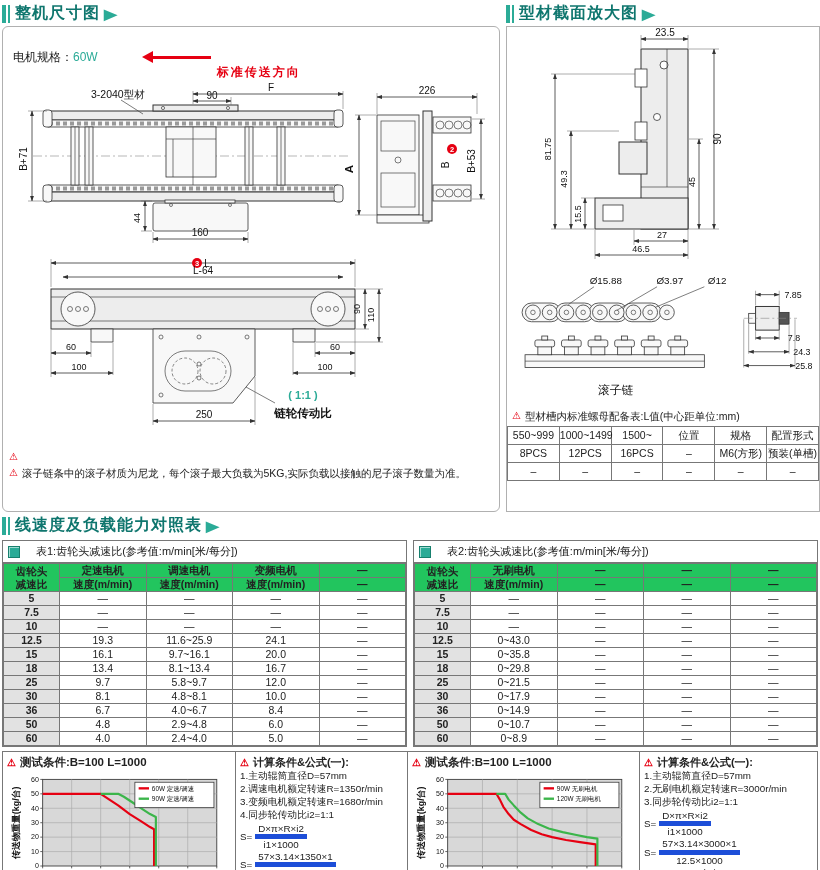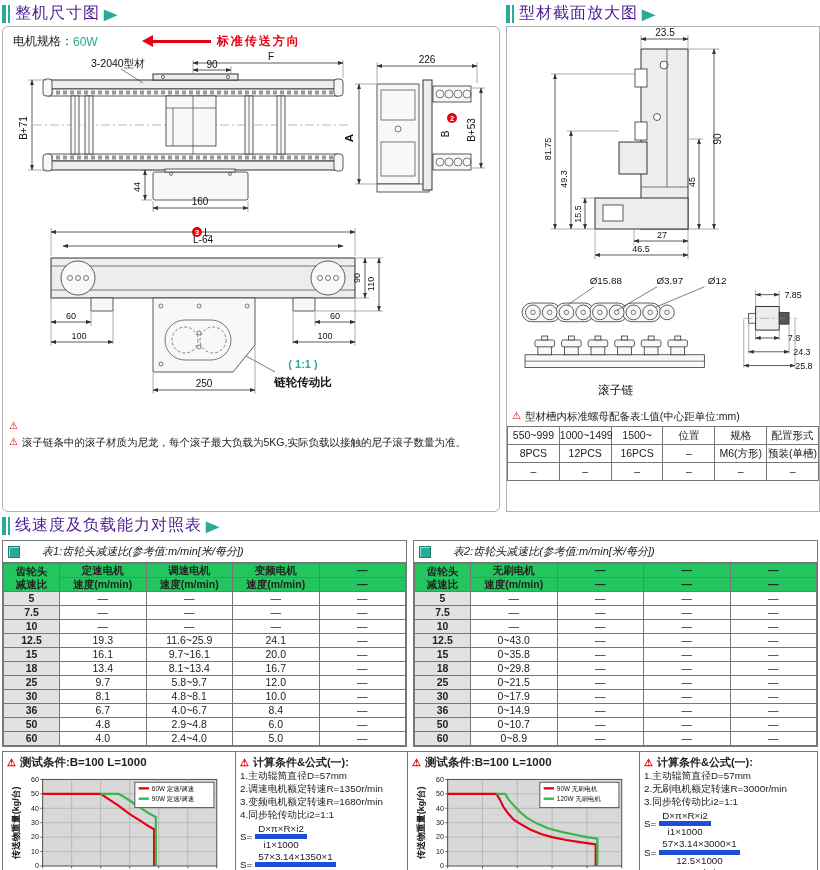--- a/index.html
+++ b/index.html
@@ -3,54 +3,54 @@
 <meta charset="utf-8">
 <style>
   html,body{margin:0;padding:0;background:#fff;}
   body{width:820px;height:870px;font-family:"Liberation Sans",sans-serif;color:#222;overflow:hidden;}
   .page{width:816px;margin:0 auto;}
   
   .sec-title{display:flex;align-items:center;gap:5px;padding:3px 0 2px 0;}
   .bars{display:flex;gap:2px;height:18px;}
   .bars i{display:block;background:#2BAB97;}
   .bars i.b1{width:4px;} .bars i.b2{width:2px;}
-  .sec-title .t{font-size:16px;font-weight:normal;color:#4c1d95;letter-spacing:1px;}
+  .sec-title .t{font-size:16px;font-weight:bold;color:#0f766e;letter-spacing:1px;}
   .sec-title .arrow{color:#2BAB97;font-size:14px;font-weight:bold;transform:scaleX(1.2);}
   
   .top-row{display:flex;gap:6px;}
   .panel{border:1px solid #b0b0b0;background:#fff;}
   .panel-left{width:496px;height:484px;border-radius:6px;}
   .panel-right{width:312px;height:484px;}
   .motor-row{display:flex;align-items:center;font-size:12px;padding:6px 8px 0 10px;}
   .motor-label{color:#222;}
   .motor-value{color:#2BAB97;}
   .dirwrap{display:flex;align-items:center;margin-left:55px;gap:6px;}
   .red-arrow{position:relative;width:58px;height:3px;background:#E60012;display:inline-block;}
   .red-arrow:before{content:'';position:absolute;left:-11px;top:-5px;border-right:11px solid #E60012;border-top:6.5px solid transparent;border-bottom:6.5px solid transparent;}
-  .dirtext{color:#E60012;font-size:12px;font-weight:bold;letter-spacing:2px;}
+  .dirtext{color:#E60012;font-size:12px;font-weight:bold;letter-spacing:2px;margin-top:31px;}
   .notes{padding:2px 6px;}
   .note-line{display:flex;gap:4px;font-size:10.5px;line-height:1.55;color:#222;}
   .warn{color:#E60012;font-size:10px;flex:0 0 auto;}
   
   svg{font-family:"Liberation Sans",sans-serif;}
   .bodyf{fill:#ededed;stroke:#333;stroke-width:1;}
   .bodyl{fill:#f8f8f8;stroke:#333;stroke-width:0.8;}
   .thin{stroke:#444;stroke-width:0.7;fill:none;}
   .dln{stroke:#333;stroke-width:0.8;fill:none;}
   .ext{stroke:#666;stroke-width:0.55;}
   .dt{font-size:10px;fill:#111;}
   .dts{font-size:9px;fill:#111;}
   .cl{stroke:#888;stroke-width:0.6;stroke-dasharray:9 3 2 3;fill:none;}
   .dash{stroke:#555;stroke-width:0.7;fill:none;stroke-dasharray:3 2;}
   .callout{font-size:10.5px;fill:#111;}
   .teal-t{fill:#2BAB97;font-size:11px;font-weight:bold;}
   .big-t{font-size:11.5px;font-weight:bold;fill:#111;}
   
   .tablebox{border:1px solid #777;background:#fff;}
-  .tcaption{display:flex;align-items:center;gap:22px;font-size:11px;padding:3px 5px;border-bottom:1px solid #777;font-style:italic;}
+  .tcaption{display:flex;align-items:center;gap:16px;font-size:11px;padding:3px 5px;border-bottom:1px solid #777;}
   .sq{width:10px;height:10px;background:#2BAB97;border:1px solid #17806e;box-shadow:inset 1px 1px 0 #9fdcd2;flex:0 0 auto;}
   table.spd{border-collapse:collapse;width:100%;table-layout:fixed;}
   .spd th,.spd td{border:1px solid #777;font-size:10.5px;text-align:center;padding:0;height:13px;line-height:13px;overflow:hidden;white-space:nowrap;}
   .spd thead th{font-weight:bold;background:#22c55e;}
   .spd td.rowhead{background:#e2e2e2;font-weight:bold;}
   table.nut{border-collapse:collapse;width:100%;table-layout:fixed;}
   .nut th,.nut td{border:1px solid #777;font-size:10.5px;text-align:center;padding:0;height:17px;line-height:17px;font-weight:normal;}
   
   .speed-tables{display:flex;gap:6px;margin-top:2px;}
   .speed-tables .tablebox{flex:1;}

